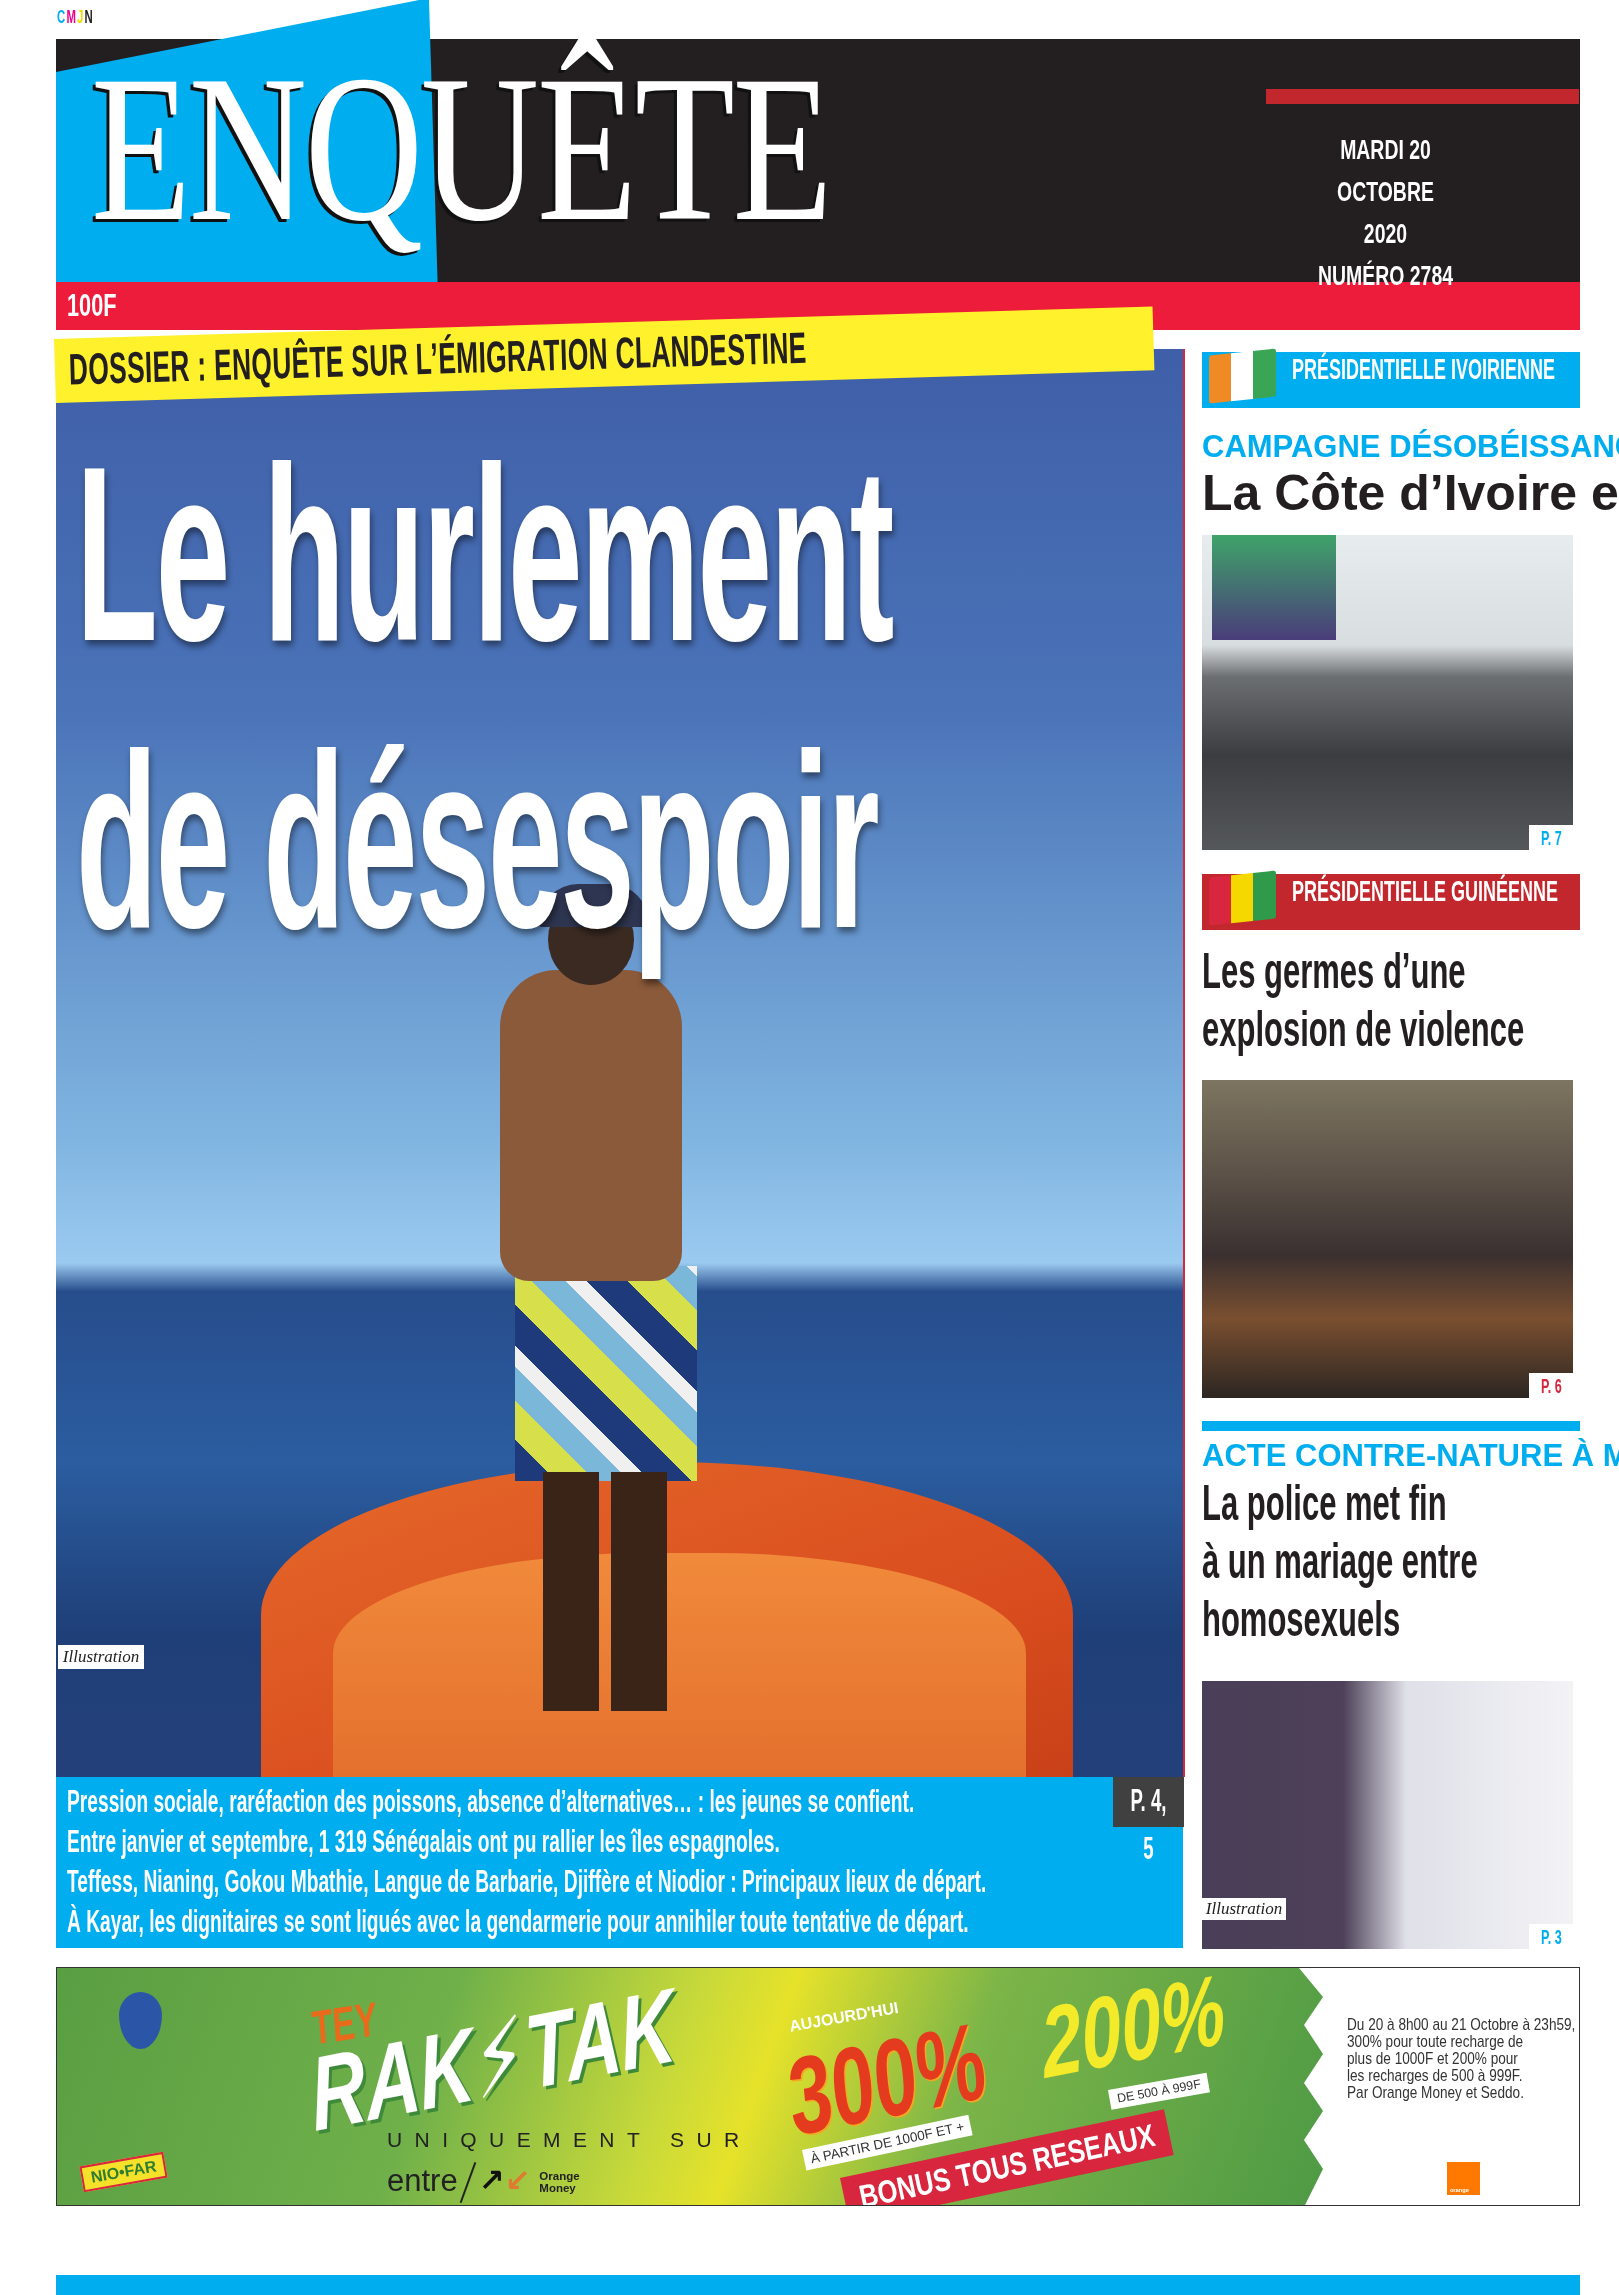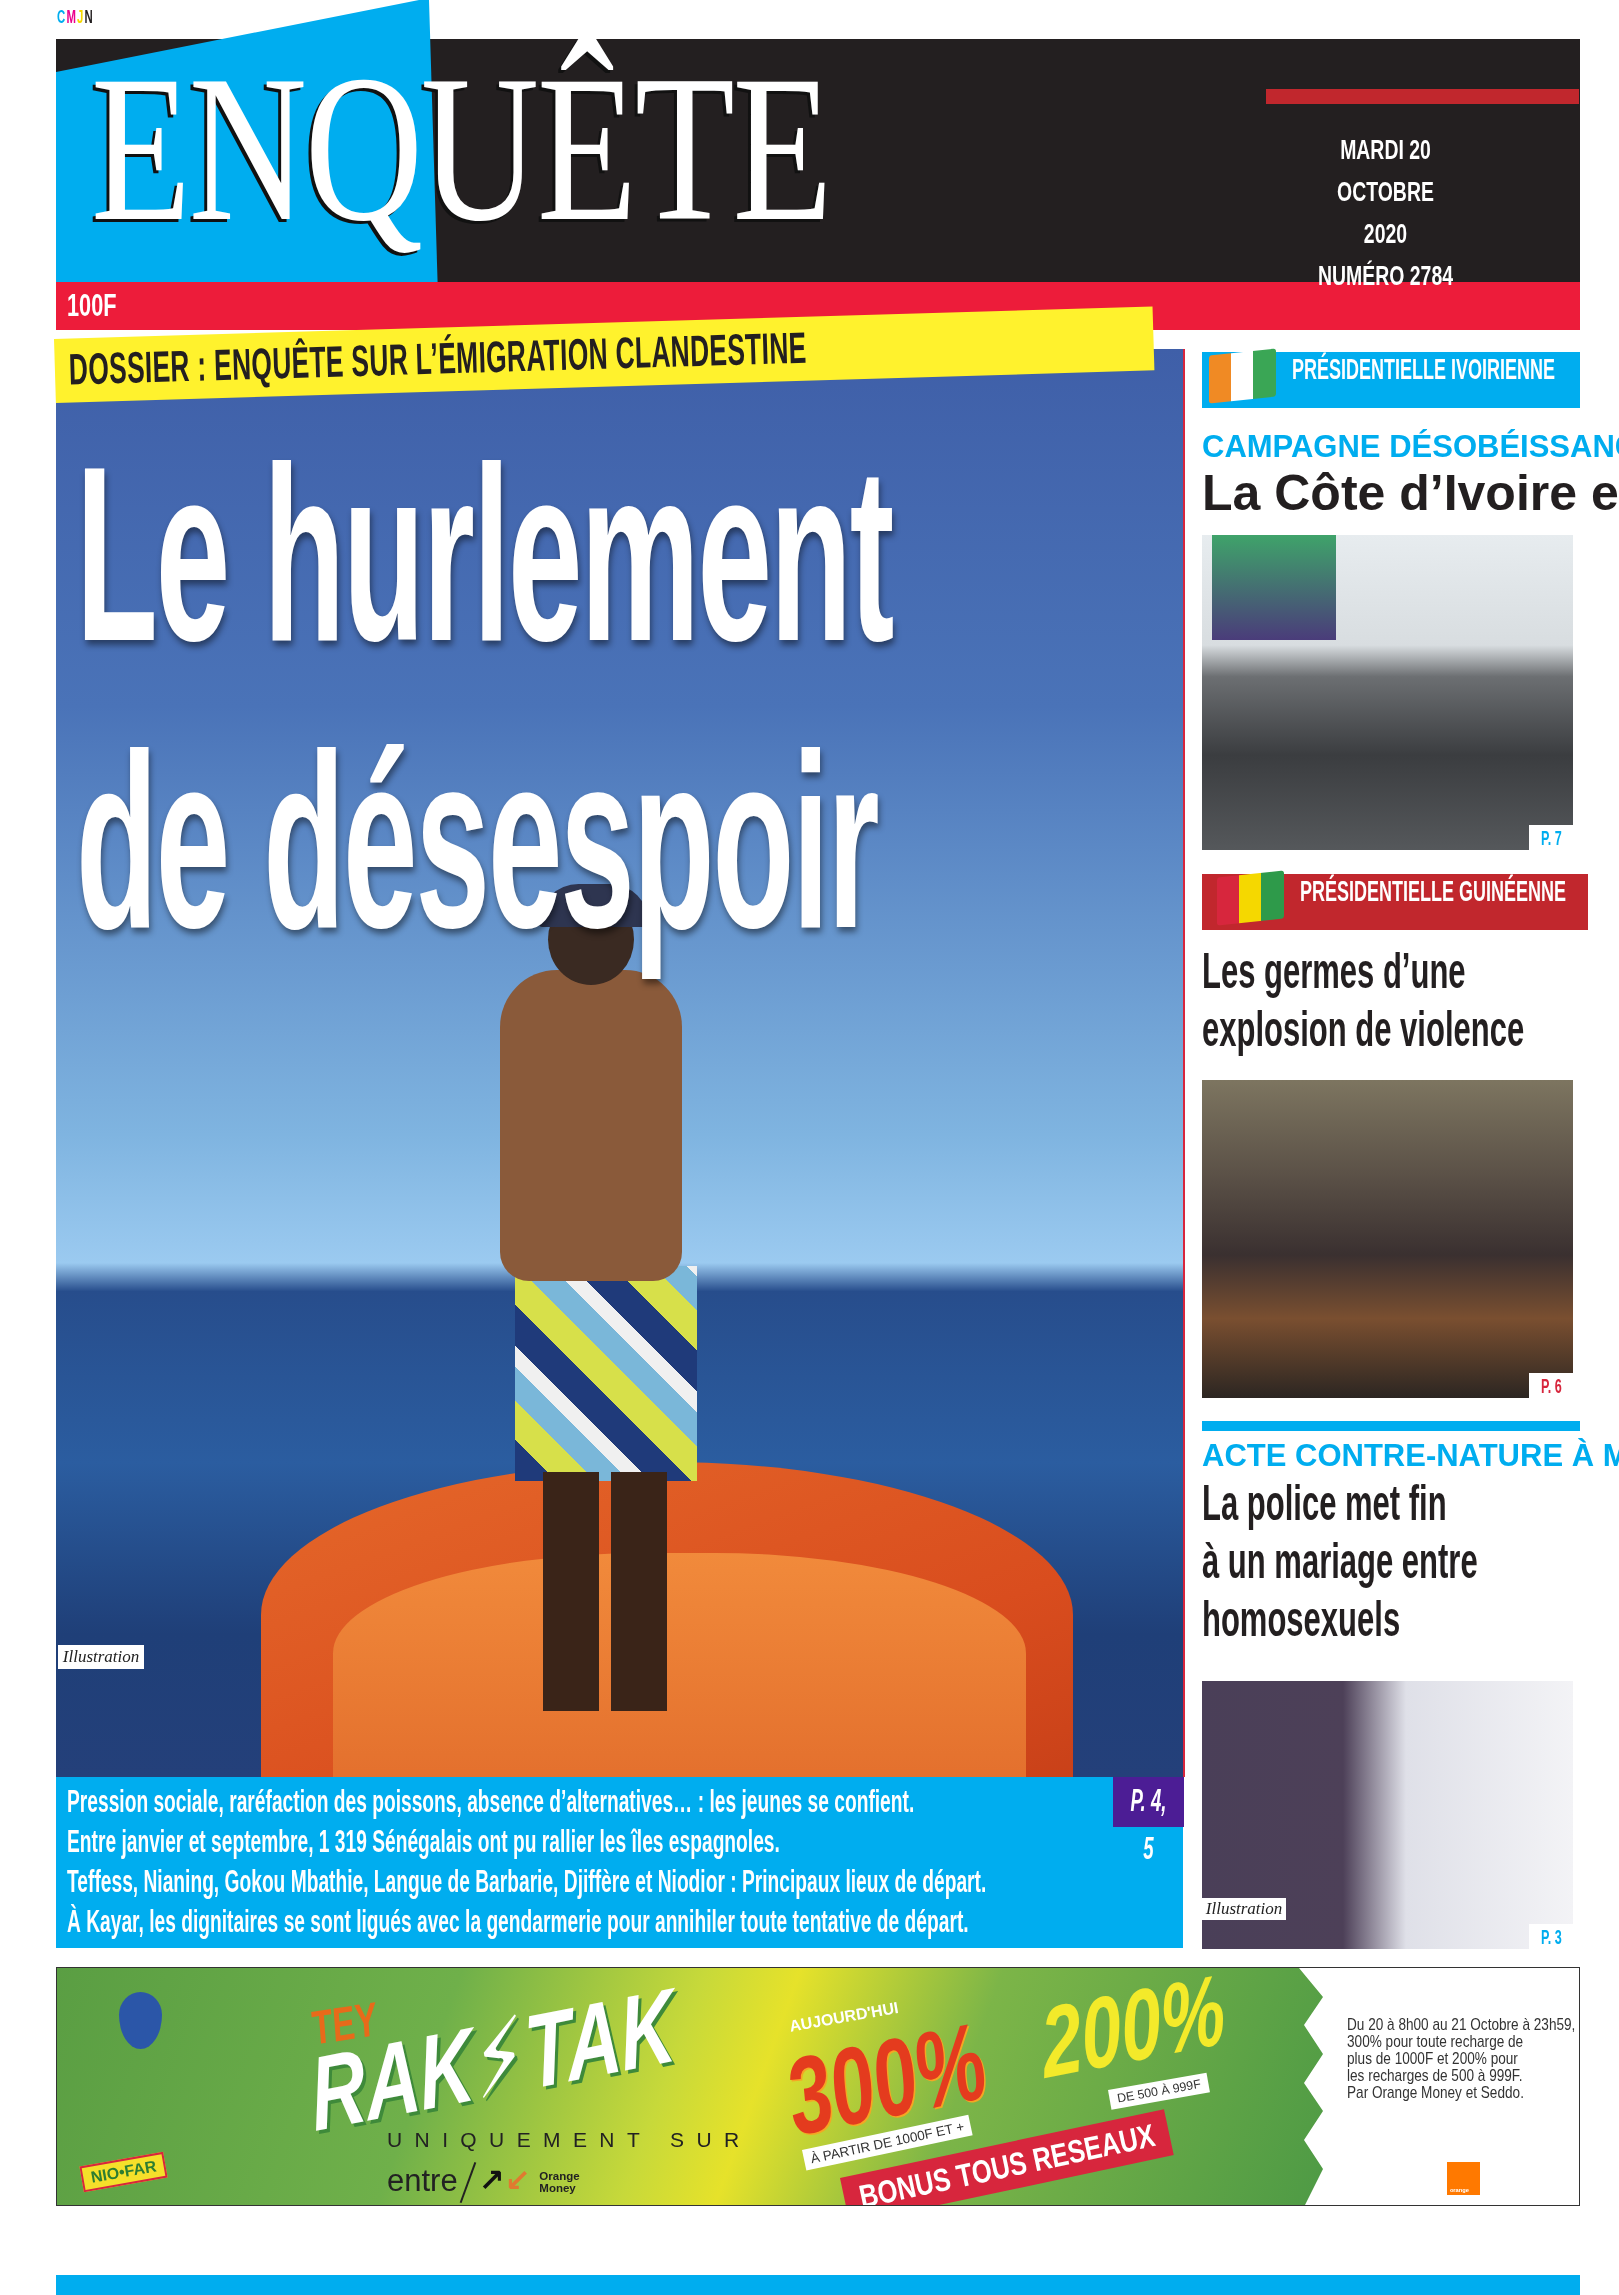--- a/index.html
+++ b/index.html
@@ -37,21 +37,21 @@
 
   #kicker { left: 54px; top: 339px; background: #fff22d; padding: 5.7px 14.3px; transform: rotate(-1.7deg); transform-origin: left top; width: 1070px; height: 53px; }
   #kicker span { font-size: 44px; font-weight: 700; color: #231f20; display: inline-block; transform: scaleX(0.6); transform-origin: left top; white-space: nowrap; letter-spacing: 0.5px; }
   #headline { left: 76px; top: 411px; color: #fff; font-size: 248px; font-weight: 700; line-height: 287px;
               text-shadow: 2.9px 4.8px 8.6px rgba(0,0,0,0.45); transform: scaleX(0.54); transform-origin: left top; white-space: nowrap; letter-spacing: -3.8px; }
   #illus-main { left: 58px; top: 1645px; background: #fff; padding: 1.9px 4.8px; font-family: "Liberation Serif", serif; font-style: italic; font-size: 17px; color: #222; }
 
   
   #summary { left: 56px; top: 1777px; width: 1127px; height: 171px; background: #00adef; }
   #summary .line { position: absolute; left: 10.5px; color: #fff; font-size: 32px; font-weight: 700; white-space: nowrap; transform: scaleX(0.6); transform-origin: left top; }
-  #summary-page { left: 1113px; top: 1777px; width: 71px; height: 50px; background: #4c1d95; color: #fff; font-style: italic; }
+  #summary-page { left: 1113px; top: 1777px; width: 71px; height: 50px; background: #404040; color: #fff; }
   #summary-page span { display: block; font-size: 31px; font-weight: 700; text-align: center; line-height: 48px; transform: scaleX(0.6); }
 
   
   .rc { left: 1202px; width: 378px; }
   .band { height: 56px; display: flex; align-items: flex-start; }
   .band .label { color: #fff; font-size: 30px; font-weight: 700; white-space: nowrap; transform: scaleX(0.6); transform-origin: left center; margin-left: 16px; }
   .flag { width: 67px; height: 48px; margin-left: 6.7px; transform: skewY(-6deg); border-radius: 2.9px; flex: none; }
   .rubric { color: #00adef; font-size: 31px; font-weight: 700; white-space: nowrap; transform: scaleX(0.6); transform-origin: left top; }
   .rhead { color: #231f20; font-size: 50px; font-weight: 700; line-height: 54px; white-space: nowrap; transform: scaleX(0.62); transform-origin: left top; }
   .thumb { overflow: hidden; }
@@ -145,21 +145,21 @@
   <span class="rubric">CAMPAGNE DÉSOBÉISSANCE CIVILE</span>
 </div>
 <div class="abs rc" style="top:466px;">
   <span class="rhead">La Côte d’Ivoire en feu</span>
 </div>
 <div class="abs rc thumb" style="top:535px; height:315px; width:371px; background:linear-gradient(180deg,#e7ecef 0%,#d8dde0 35%,#6c6f72 45%,#3b3d40 70%,#55585b 100%);">
   <div style="position:absolute;left:9.6px;top:0;width:124px;height:105px;background:linear-gradient(180deg,#3fa36a,#4a3c7a);"></div>
   <div class="pg" style="color:#00adef; right:0;"><span>P. 7</span></div>
 </div>
 
-<div class="abs rc band" style="top:874px; background:#c1272d;padding-left:8px;">
+<div class="abs rc band" style="top:874px; background:#c1272d;">
   <div class="flag" style="background:linear-gradient(90deg,#d7263d 0 33%,#f5d800 33% 66%,#2e9a4a 66% 100%);"></div>
   <span class="label">PRÉSIDENTIELLE GUINÉENNE</span>
 </div>
 <div class="abs rc" style="top:944px;">
   <div class="rhead">Les germes d’une</div><br>
   <div class="rhead" style="margin-top:-4.8px">explosion de violence</div>
 </div>
 <div class="abs rc thumb" style="top:1080px; height:318px; width:371px; background:linear-gradient(180deg,#7d7560 0%,#5b5147 30%,#3a3030 55%,#7a4f30 75%,#2c2622 100%);">
   <div class="pg" style="color:#d7263d;"><span>P. 6</span></div>
 </div>

